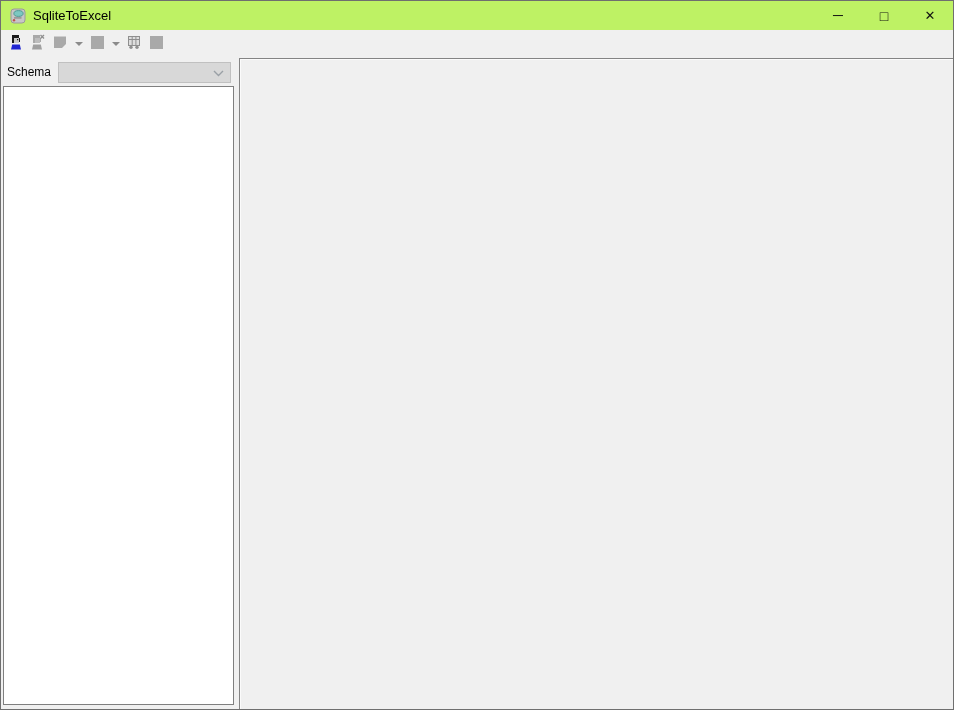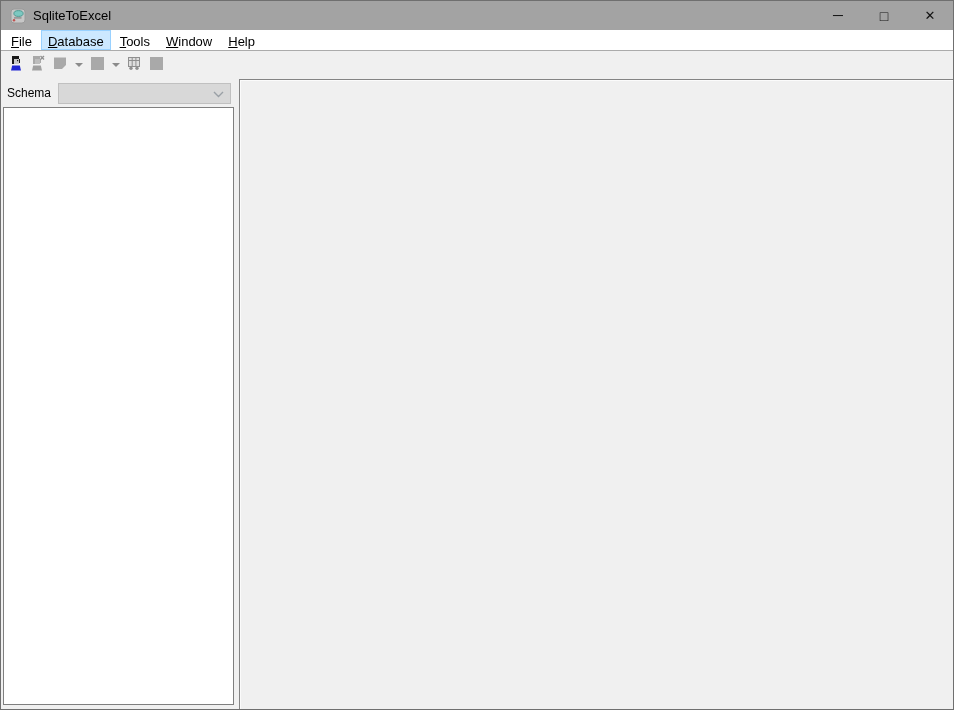--- a/index.html
+++ b/index.html
@@ -8,21 +8,21 @@
     width: 954px; height: 710px;
     border: 1px solid #6f6f6f;
     display: flex; flex-direction: column;
     background: #ffffff;
     font-family: "Liberation Sans", sans-serif;
     color: #000;
     overflow: hidden;
   }
 
   
-  .titlebar { height: 29px; flex: 0 0 29px; display: flex; align-items: center; background: #a3a3a3; }
+  .titlebar { height: 29px; flex: 0 0 29px; display: flex; align-items: center; background: #bef264; }
   .app-icon { margin: 0 7px 0 9px; display: flex; }
   .window-title { font-size: 13px; white-space: nowrap; }
   .win-controls { margin-left: auto; display: flex; height: 100%; }
   .ctrl-btn {
     width: 46px; height: 100%;
     display: flex; align-items: center; justify-content: center;
     font-size: 13px; color: #111; cursor: default; user-select: none;
   }
   .ctrl-btn.min span { font-size: 14px; transform: translateY(-1px); }
   .ctrl-btn.max span { font-size: 14px; }
@@ -115,27 +115,20 @@
         </div>
       <div class="ctrl-btn max">
           <span>□</span>
         </div>
       <div class="ctrl-btn close">
           <span>✕</span>
         </div>
     </div>
   </div>
 
-  <div class="menubar">
-    <span class="menu-item">File</span>
-    <span class="menu-item active">Database</span>
-    <span class="menu-item">Tools</span>
-    <span class="menu-item">Window</span>
-    <span class="menu-item">Help</span>
-  </div>
 
   <div class="toolbar">
 
     <div class="tb-btn">
       <span>
         <svg width="16" height="16" viewBox="0 0 16 16">
           <path d="M4 1 h7 v3 h1 v4 h-2 V4 H6 v5 H4 z" fill="#1a1a1a"></path>
           <rect x="6" y="4" width="5" height="5" fill="#c9c9c9"></rect>
           <rect x="9" y="5" width="1.2" height="1.2" fill="#1a1a1a"></rect>
           <path d="M3 15.5 L4.2 10.5 h7.6 L13 15.5 z" fill="#2026d2"></path>

